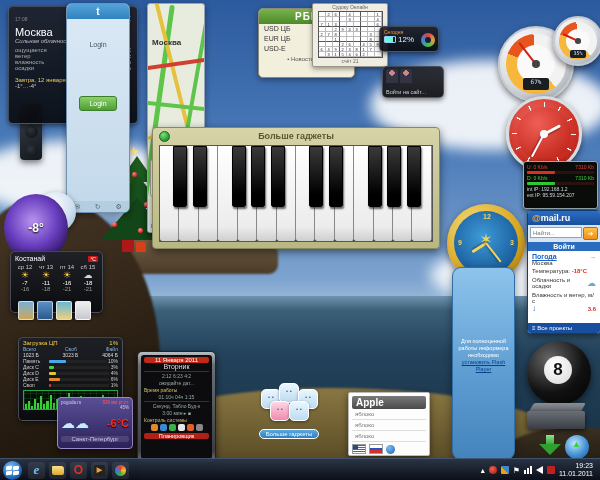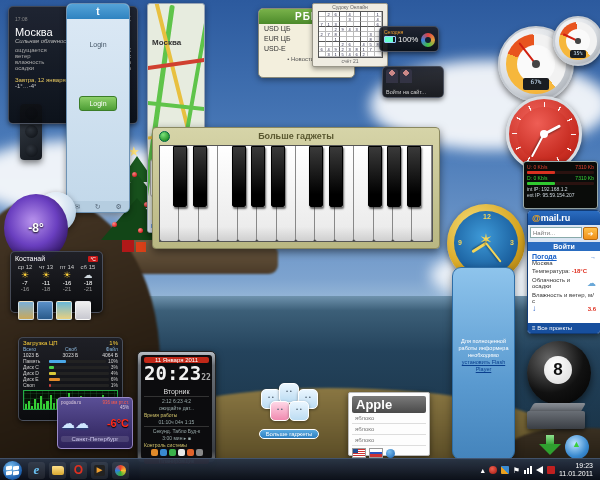--- a/index.html
+++ b/index.html
@@ -217,21 +217,21 @@
   .tblock{position:absolute;width:18px;height:18px;border-radius:5px;border:1px solid #fff;
     background:linear-gradient(180deg,#eaf6ff,#bcdcf2);box-shadow:0 1px 3px rgba(0,0,0,.4);}
   .tblock.pink{background:linear-gradient(180deg,#ffd7e6,#f08ab0);}
   .tblock::after{content:"• •";display:block;text-align:center;font-size:6px;color:#567;margin-top:4px;}
   #tama-lbl{position:absolute;left:2px;bottom:0;right:2px;background:linear-gradient(180deg,#5aaae0,#2d7fc0);
     border:1px solid #fff;border-radius:6px;color:#fff;font-size:6px;text-align:center;padding:1px 0;}
   
   #ap{left:348px;top:392px;width:82px;height:64px;background:#fdfdfd;border:1px solid #bbb;
     border-radius:2px;box-shadow:0 2px 6px rgba(0,0,0,.5);padding:3px;box-sizing:border-box;}
   #ap-head{background:linear-gradient(180deg,#7a7a7a,#4a4a4a);color:#fff;font-weight:bold;
-    font-size:13px;padding:1px 4px;border-radius:2px;}
+    font-size:10px;padding:1px 4px;border-radius:2px;}
   .ap-row{border-bottom:1px solid #ddd;font-size:6px;color:#777;padding:2px 3px;}
   #ap-foot{display:flex;gap:3px;align-items:center;margin-top:2px;}
   .flag{width:12px;height:8px;border:1px solid #999;position:relative;}
   .flag-us{background:repeating-linear-gradient(180deg,#c33 0 1px,#fff 1px 2px);}
   .flag-us::after{content:"";position:absolute;left:0;top:0;width:5px;height:4px;background:#224a8e;}
   .flag-ru{background:linear-gradient(180deg,#fff 0 33%,#2a52be 33% 66%,#c33 66%);}
   .ap-globe{width:9px;height:9px;border-radius:50%;background:radial-gradient(circle at 35% 30%,#7ac0f0,#1a5fae);}
   
   #bp{left:452px;top:267px;width:61px;height:191px;border-radius:9px;
     background:linear-gradient(180deg,#8ec4ec,#5a9ad0 60%,#4484bc);border:1px solid #2f6ea6;
@@ -473,21 +473,21 @@
       <div class="sud-c br">6</div>
       <div class="sud-c">2</div>
       <div class="sud-c"></div>
       <div class="sud-c"></div>
     </div>
   <div id="sud-foot">счёт  21</div>
 </div>
 
 <div class="abs dark-card" id="bat">
   <div id="bat-title">Сегодня</div>
-  <div id="bat-val"><span class="bat-glyph"></span><span>100%</span></div>
+  <div id="bat-val"><span class="bat-glyph"></span><span>12%</span></div>
   <div id="bat-disc"></div>
 </div>
 <div class="abs dark-card" id="soc">
   <span class="avatar"></span><span class="avatar"></span>
   <div id="soc-lbl">Войти на сайт...</div>
 </div>
 
 <div class="abs gauge" style="left:498px;top:26px;width:72px;height:72px;">
   <div class="face"></div>
   <div class="needle" style="transform:rotate(-38deg);"></div>
@@ -740,21 +740,20 @@
   <div class="mid">
     <span class="clouds">☁☁</span>
     <span class="t">-6°C</span>
   </div>
   <div class="city">Санкт-Петербург</div>
 </div>
 
 <div class="abs" id="dc">
   <div id="dc-screen">
     <div id="dc-date">11 Января 2011</div>
-    <div id="dc-time"><span>20:23</span><small>22</small></div>
     <div id="dc-day">Вторник</div>
     <div class="dc-line">2:12   6:23   4:2</div>
     <div class="dc-line" style="border:none;margin:0;">ожидайте дат...</div>
     <div class="dc-lbl">Время работы</div>
     <div class="dc-line" style="border:none;margin:0;">01:10ч   04ч   1:15</div>
     <div class="dc-line">Секунд.  Табло  Буд-к</div>
     <div class="dc-line" style="border:none;margin:0;">3:00 мин  ▸ ■</div>
     <div class="dc-lbl">Контроль системы</div>
     <div id="dc-icons">
       <i style="background:#e08a2a;"></i>

